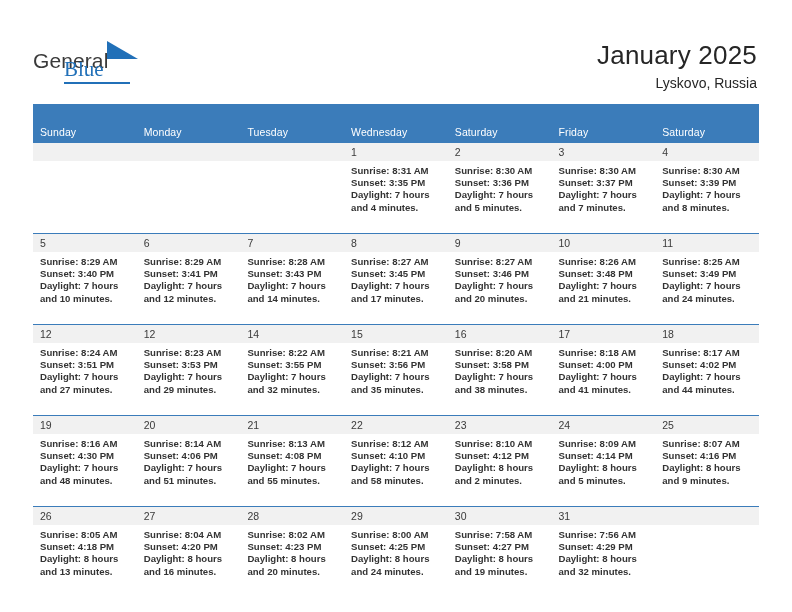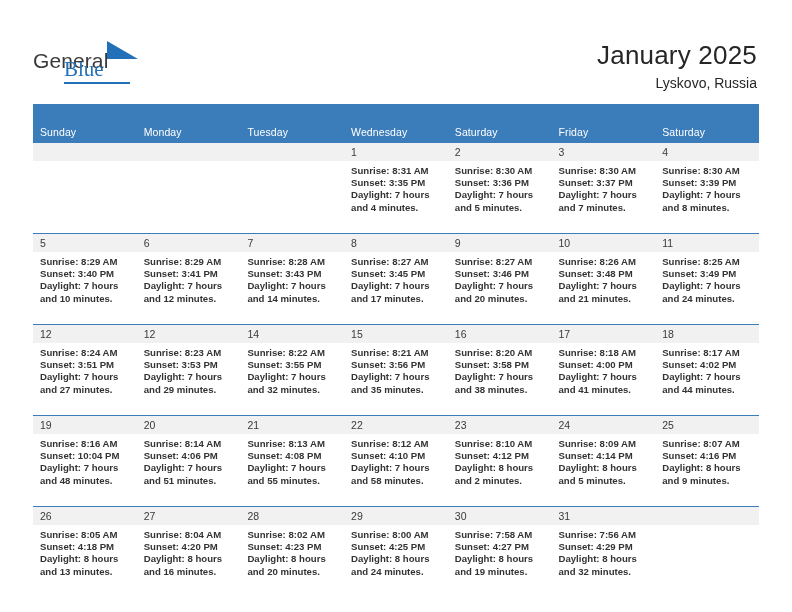--- a/index.html
+++ b/index.html
@@ -361,21 +361,21 @@
               <div>Daylight: 7 hours</div>
               <div>and 44 minutes.</div>
             </div>
           </td>
         </tr>
         <tr>
           <td class="day-cell">
             <div class="daynum-band">19</div>
             <div class="cell-details">
               <div>Sunrise: 8:16 AM</div>
-              <div>Sunset: 10:04 PM</div>
+              <div>Sunset: 4:30 PM</div>
               <div>Daylight: 7 hours</div>
               <div>and 48 minutes.</div>
             </div>
           </td>
           <td class="day-cell">
             <div class="daynum-band">20</div>
             <div class="cell-details">
               <div>Sunrise: 8:14 AM</div>
               <div>Sunset: 4:06 PM</div>
               <div>Daylight: 7 hours</div>

